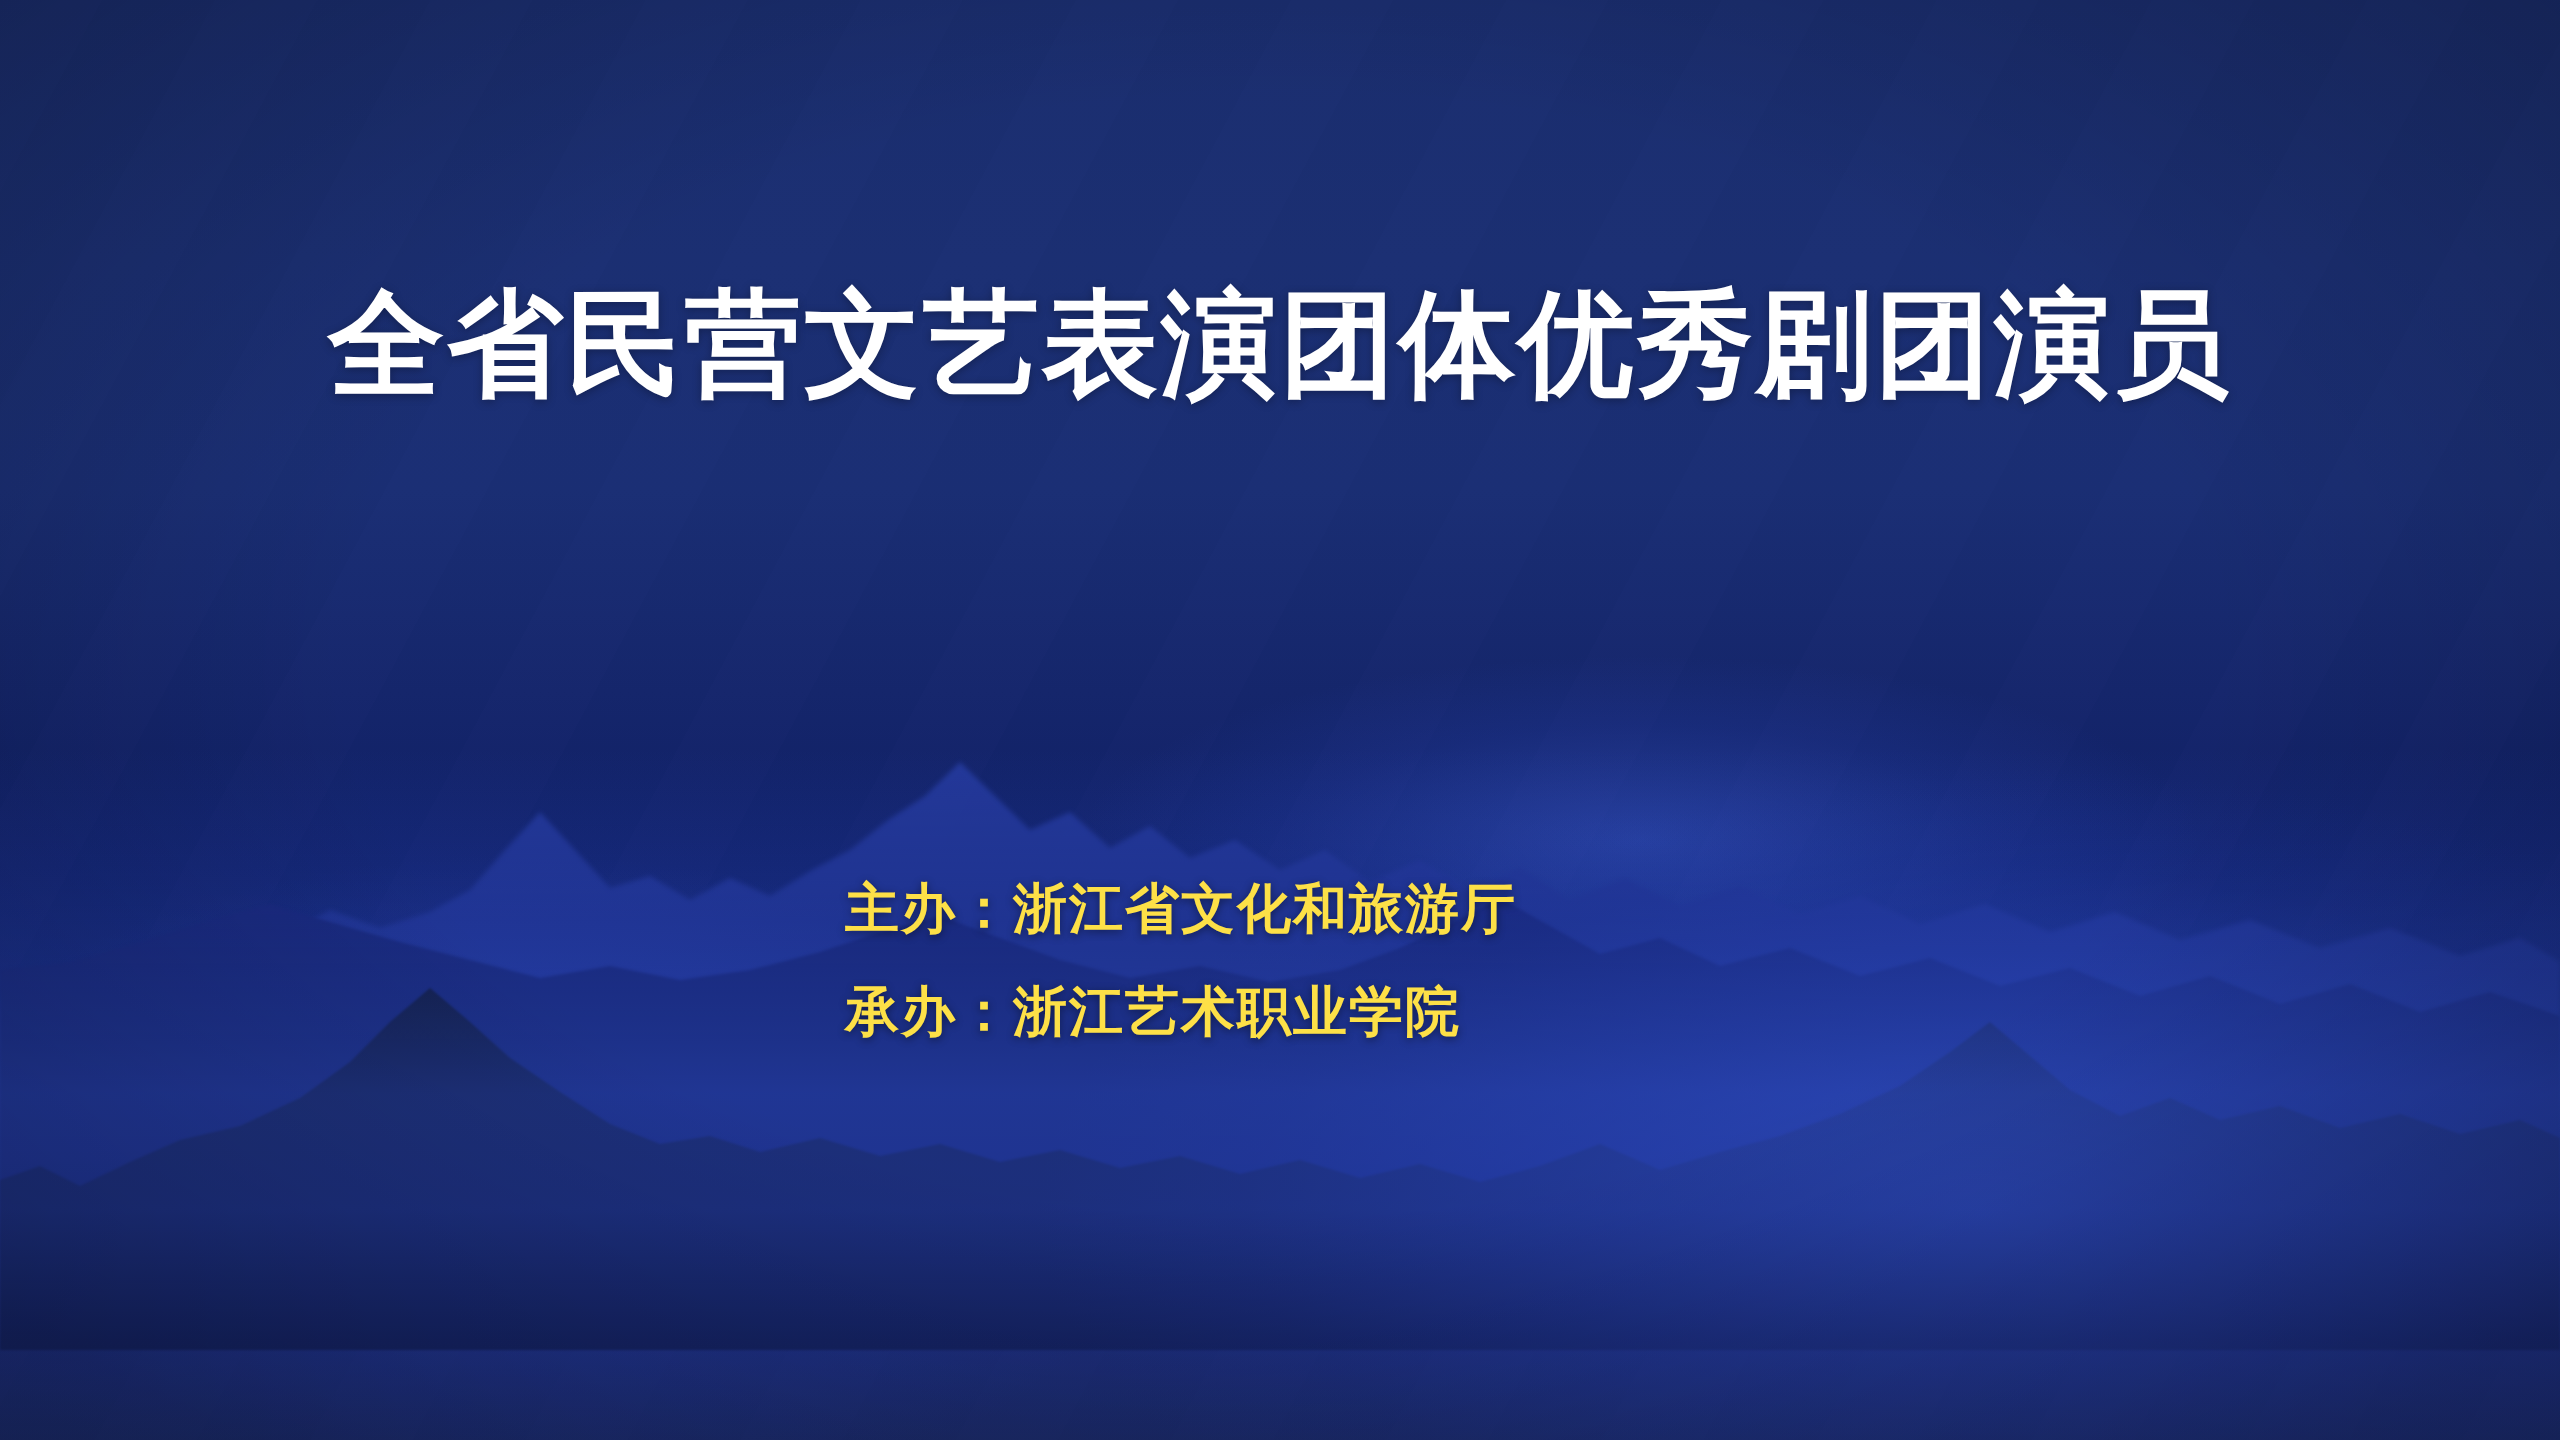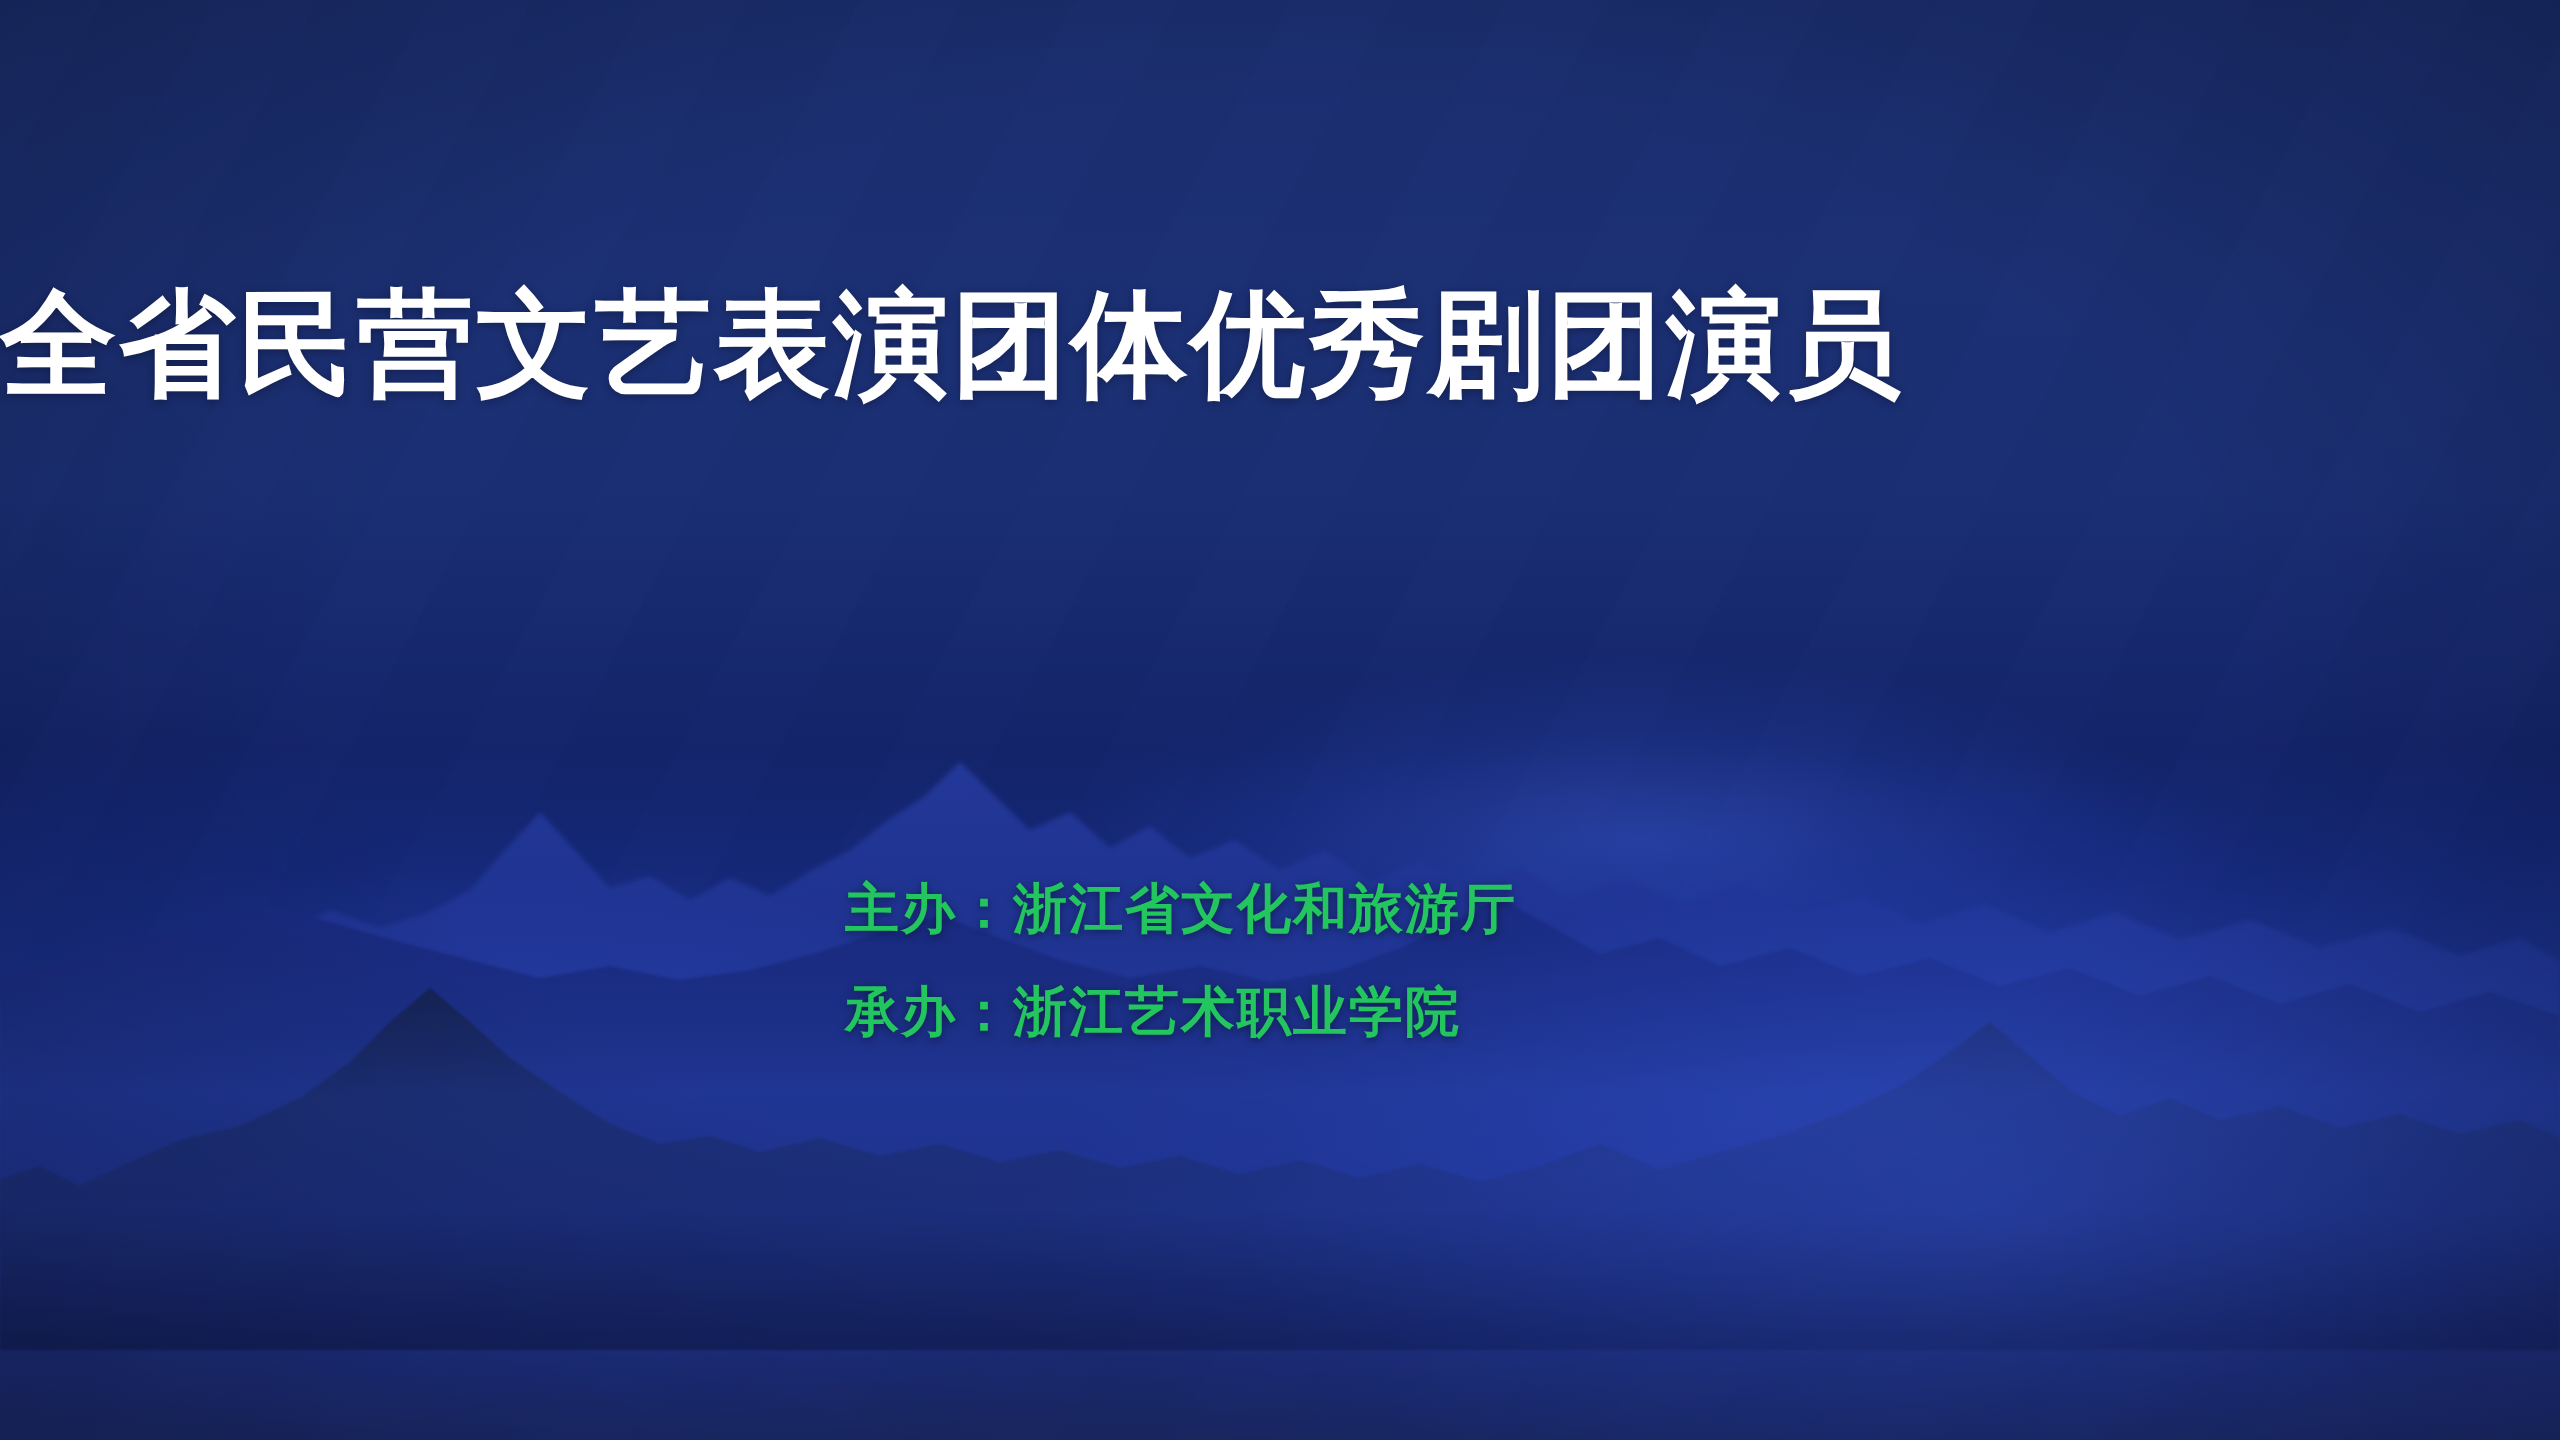--- a/index.html
+++ b/index.html
@@ -122,40 +122,40 @@
   #content {
     position: absolute;
     inset: 0;
   }
 
   #title-block {
     position: absolute;
     top: 268px;
     left: 0;
     width: 2560px;
-    text-align: left;
+    text-align: center;
   }
   .title-line {
     color: #ffffff;
     font-size: 116px;
     font-weight: 700;
     line-height: 152px;
     letter-spacing: 3px;
     white-space: nowrap;
     text-shadow: 0 2px 10px rgba(0,0,0,0.30);
   }
 
   #subtitle-block {
     position: absolute;
     top: 857px;
     left: 845px;
     width: 900px;
   }
   .sub-line {
-    color: #22c55e;
+    color: #fde047;
     font-size: 54px;
     font-weight: 700;
     line-height: 103px;
     letter-spacing: 2px;
     white-space: nowrap;
     text-shadow: 0 2px 9px rgba(0,0,0,0.45);
   }
   .sub-line.indent { padding-left: 225px; }
 </style>
 </head>

